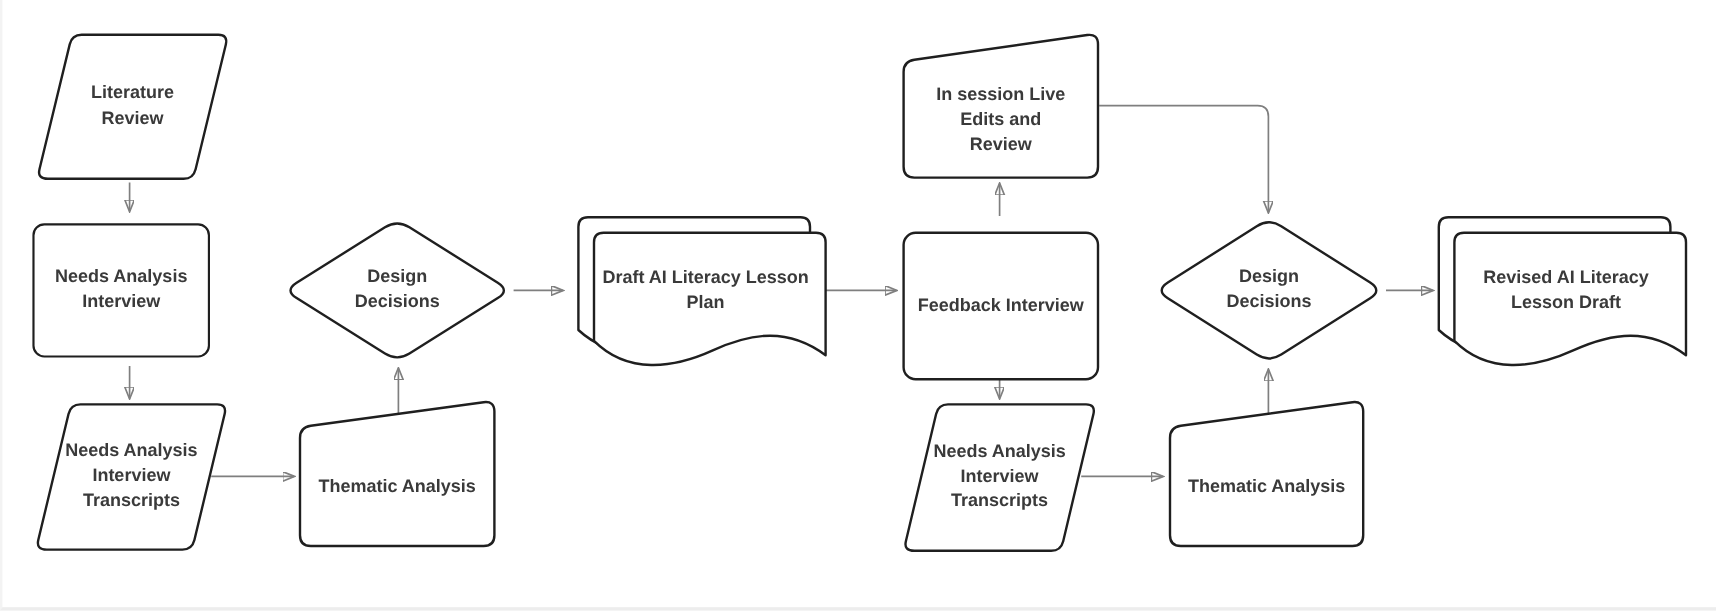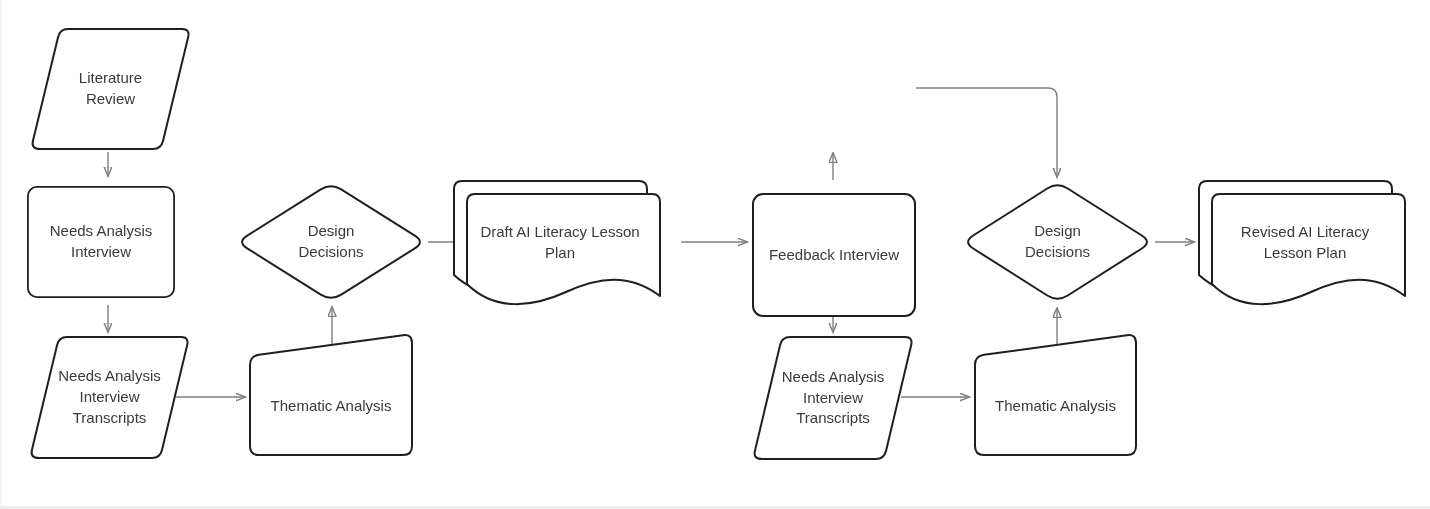--- a/index.html
+++ b/index.html
@@ -5,20 +5,21 @@
   html,body{margin:0;padding:0;background:#ffffff;}
   .canvas{
     position:relative;
     width:1430px;height:509px;
     background:#ffffff;
     border-left:2px solid #f3f3f3;
     border-bottom:3px solid #ededed;
     box-sizing:border-box;
     font-family:"Liberation Sans", sans-serif;
     overflow:hidden;
+    font-weight:bold;
   }
   .edges-layer{position:absolute;left:0;top:0;width:1430px;height:509px;}
   .edges-layer path{fill:none;stroke:#7f7f7f;stroke-width:1.4;}
   .node{position:absolute;}
   .node svg.shape{position:absolute;left:0;top:0;width:100%;height:100%;overflow:visible;}
   .node svg.shape path, .node svg.shape rect, .node svg.shape polygon{
     fill:#ffffff;stroke:#1f1f1f;stroke-width:2;stroke-linejoin:round;
   }
   .label{
     position:absolute;inset:0;
@@ -115,39 +116,47 @@
 
   <div class="node" style="left:234px;top:182px;width:190px;height:120px">
     <svg class="shape" viewBox="0 0 190 120">
       <path d="M105.2,7.4 L178.8,53.6 Q189,60 178.8,66.4 L105.2,112.6 Q95,119 84.8,112.6 L11.2,66.4 Q1,60 11.2,53.6 L84.8,7.4 Q95,1 105.2,7.4 Z"></path>
     </svg>
     <div class="label">
       <span style="max-width:90px">Design Decisions</span>
     </div>
   </div>
 
-  <div class="node" style="left:452px;top:180px;width:206px;height:126px">
+  <div class="node" style="left:480px;top:180px;width:206px;height:126px">
     <svg class="shape" viewBox="0 0 206 126">
       <path d="M8,1 L185,1 Q193,1 193,9 L193,103 C162,82 132,86 99,101 C66,116 28,121 0,95 L0,9 Q0,1 8,1 Z"></path>
       <path d="M21,14 L198,14 Q206,14 206,22 L206,116 C175,93 145,97 112,112 C79,127 41,132 13,104 L13,22 Q13,14 21,14 Z"></path>
     </svg>
     <div class="label" style="padding-left:6px">
       <span style="max-width:185px">Draft AI Literacy Lesson Plan</span>
     </div>
   </div>
 
   <div class="node" style="left:750px;top:181px;width:164px;height:148px">
     <svg class="shape" viewBox="0 0 164 124">
       <rect x="1" y="1" width="162" height="122" rx="10" ry="10"></rect>
     </svg>
     <div class="label">
       <span style="max-width:150px">Feedback Interview</span>
     </div>
   </div>
 
+  <div class="node" style="left:750px;top:27px;width:164px;height:122px">
+    <svg class="shape" viewBox="0 0 164 122">
+      <path d="M10,22.8 L154,2.2 Q163,1 163,10 L163,112 Q163,121 154,121 L10,121 Q1,121 1,112 L1,33 Q1,24 10,22.8 Z"></path>
+    </svg>
+    <div class="label" style="padding-top:25px">
+      <span style="max-width:122px">In session Live Edits and Review</span>
+    </div>
+  </div>
 
   <div class="node" style="left:750px;top:336px;width:162px;height:124px">
     <svg class="shape" viewBox="0 0 162 124">
       <path d="M38,1 L153,1 Q161,1 159.2,9 L134,115 Q132,123 124,123 L10,123 Q1,123 2.9,115 L28.1,9 Q30,1 38,1 Z"></path>
     </svg>
     <div class="label">
       <span style="max-width:115px">Needs Analysis Interview Transcripts</span>
     </div>
   </div>
 
@@ -168,17 +177,17 @@
       <span style="max-width:90px">Design Decisions</span>
     </div>
   </div>
 
   <div class="node" style="left:1197px;top:180px;width:206px;height:126px">
     <svg class="shape" viewBox="0 0 206 126">
       <path d="M8,1 L185,1 Q193,1 193,9 L193,103 C162,82 132,86 99,101 C66,116 28,121 0,95 L0,9 Q0,1 8,1 Z"></path>
       <path d="M21,14 L198,14 Q206,14 206,22 L206,116 C175,93 145,97 112,112 C79,127 41,132 13,104 L13,22 Q13,14 21,14 Z"></path>
     </svg>
     <div class="label" style="padding-left:6px">
-      <span style="max-width:140px">Revised AI Literacy Lesson Plan</span>
+      <span style="max-width:140px">Revised AI Literacy Lesson Draft</span>
     </div>
   </div>
 
 </div>
 
 </body></html>

